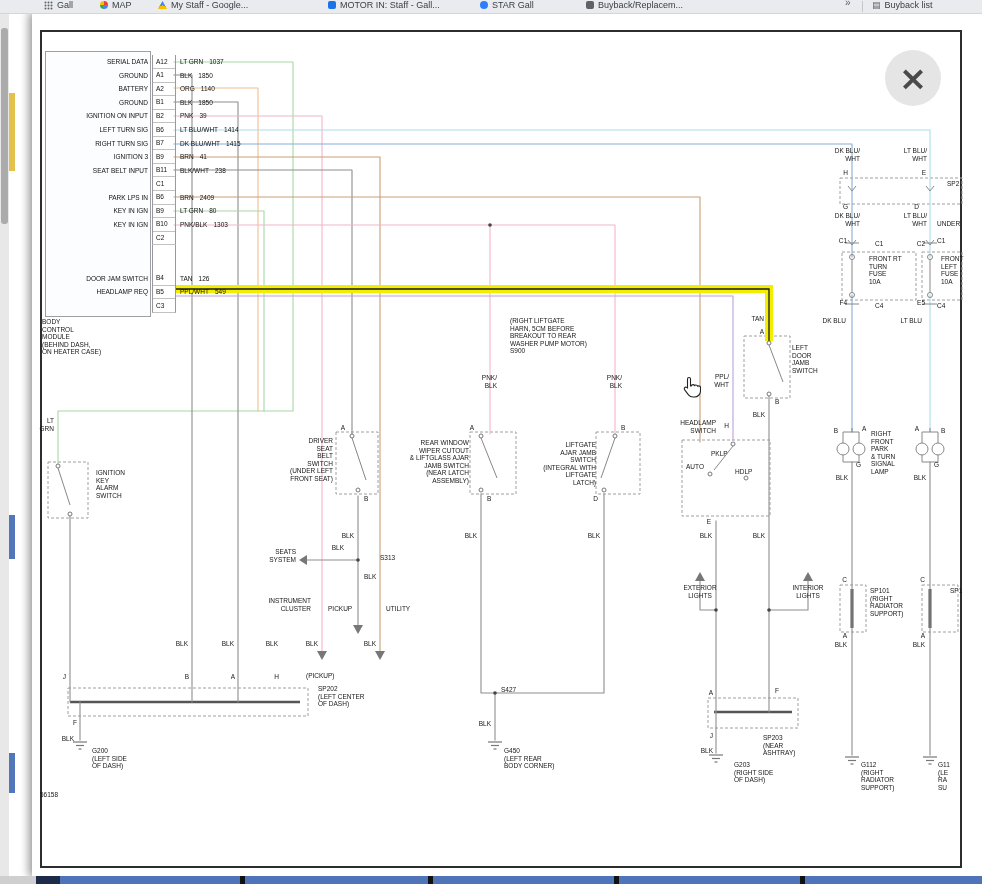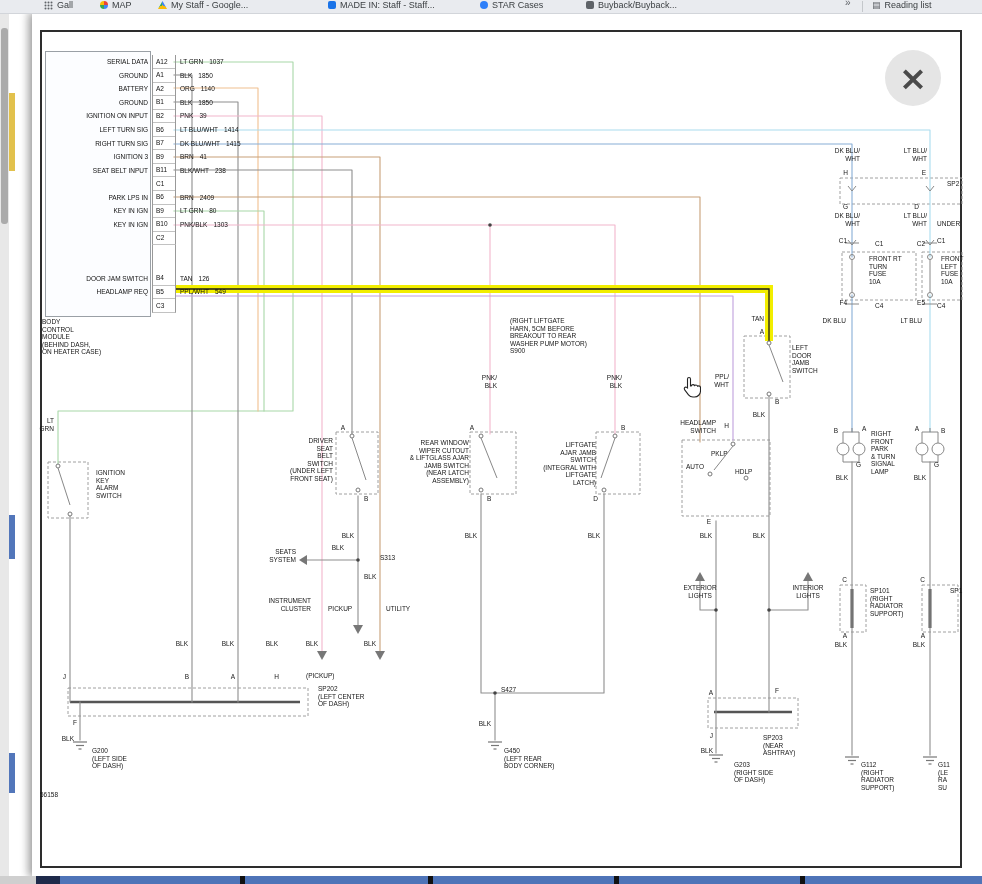--- a/index.html
+++ b/index.html
@@ -101,35 +101,35 @@
   <div class="bm-item" style="left:100px">
     <span class="fav ic-map"></span>
     <span>MAP</span>
   </div>
   <div class="bm-item" style="left:158px">
     <span class="fav ic-drive"></span>
     <span>My Staff - Google...</span>
   </div>
   <div class="bm-item" style="left:328px">
     <span class="fav ic-doc"></span>
-    <span>MADE IN: Staff - Staff...</span>
+    <span>MOTOR IN: Staff - Gall...</span>
   </div>
   <div class="bm-item" style="left:480px">
     <span class="fav ic-star"></span>
-    <span>STAR Cases</span>
+    <span>STAR Gall</span>
   </div>
   <div class="bm-item" style="left:586px">
     <span class="fav ic-buy"></span>
-    <span>Buyback/Buyback...</span>
+    <span>Buyback/Replacem...</span>
   </div>
   <div class="bm-chev">»</div>
   <div class="bm-sep"></div>
   <div class="bm-item" style="left:872px">
     <span class="ic-read">▤</span>
-    <span>Reading list</span>
+    <span>Buyback list</span>
   </div>
 </div>
 
 <div class="left-track">
   <div class="left-thumb"></div>
 </div>
 <div class="frag frag-y"></div>
 <div class="frag frag-b1"></div>
 <div class="frag frag-b2"></div>
 

